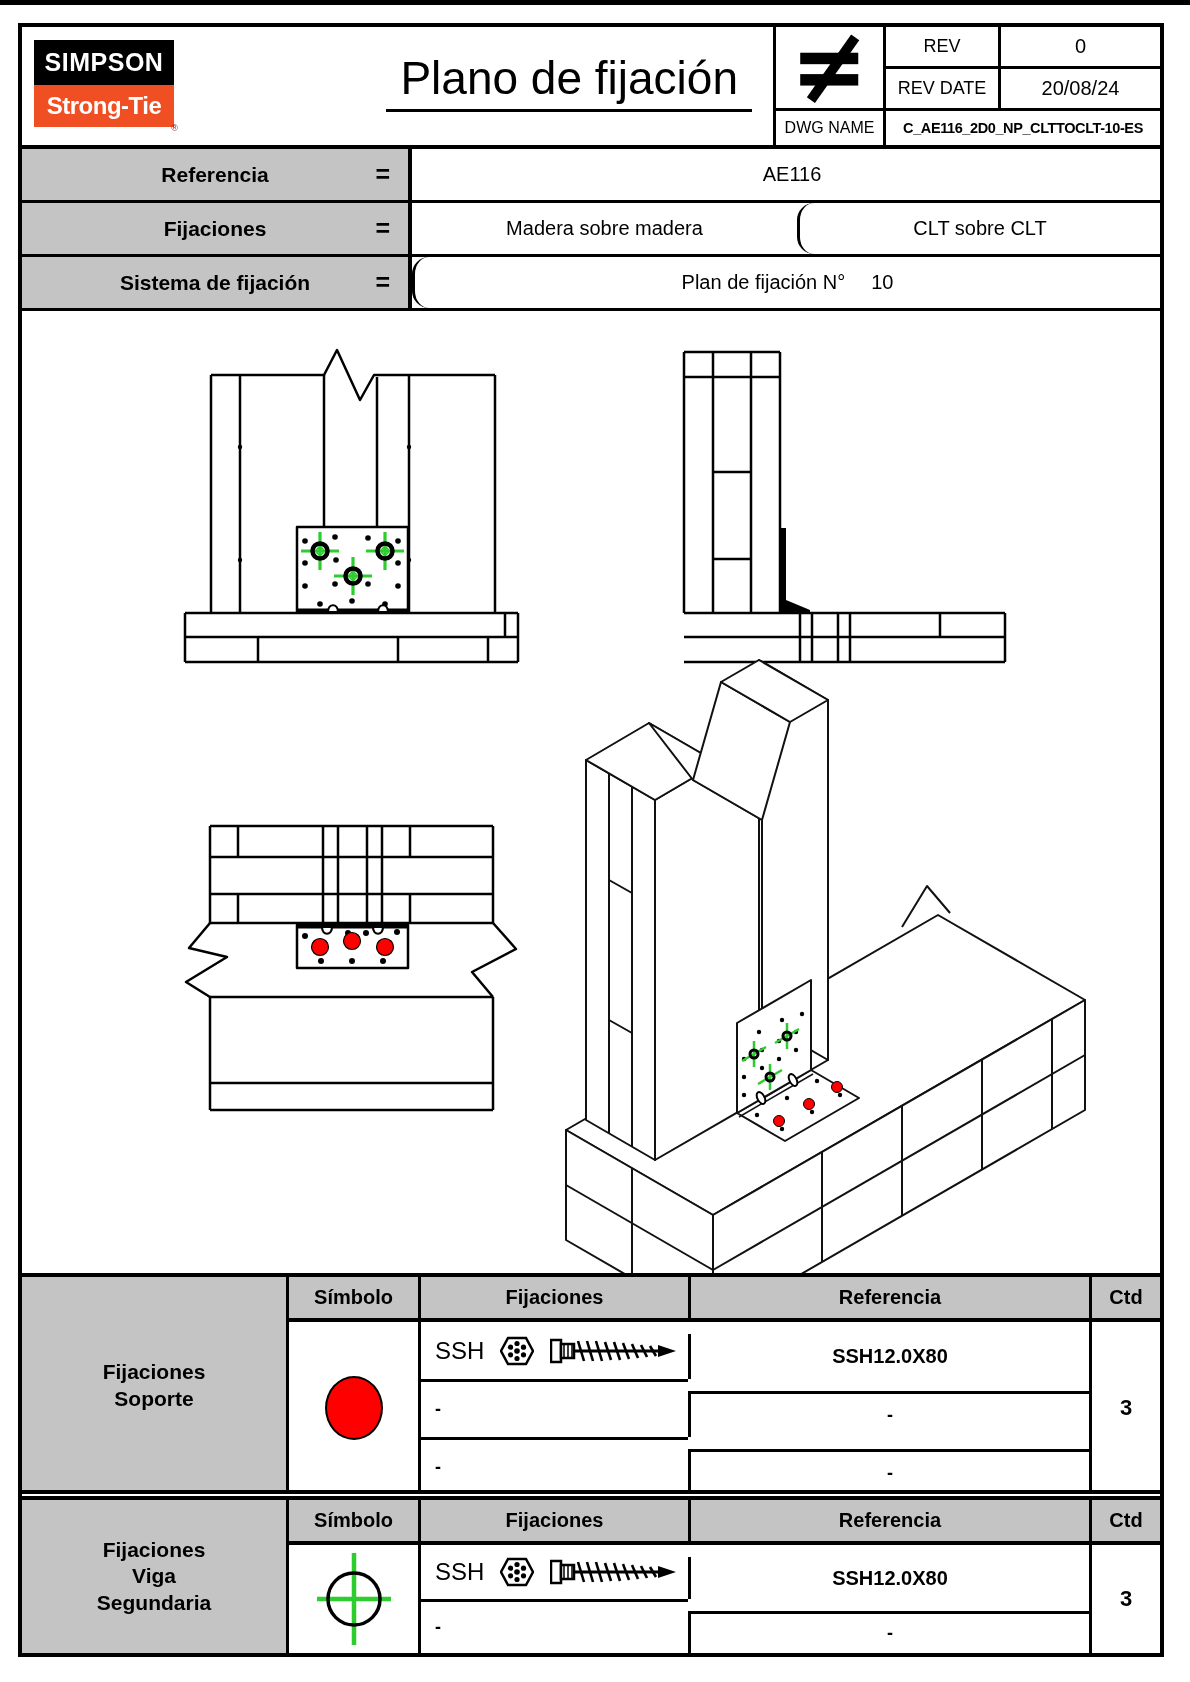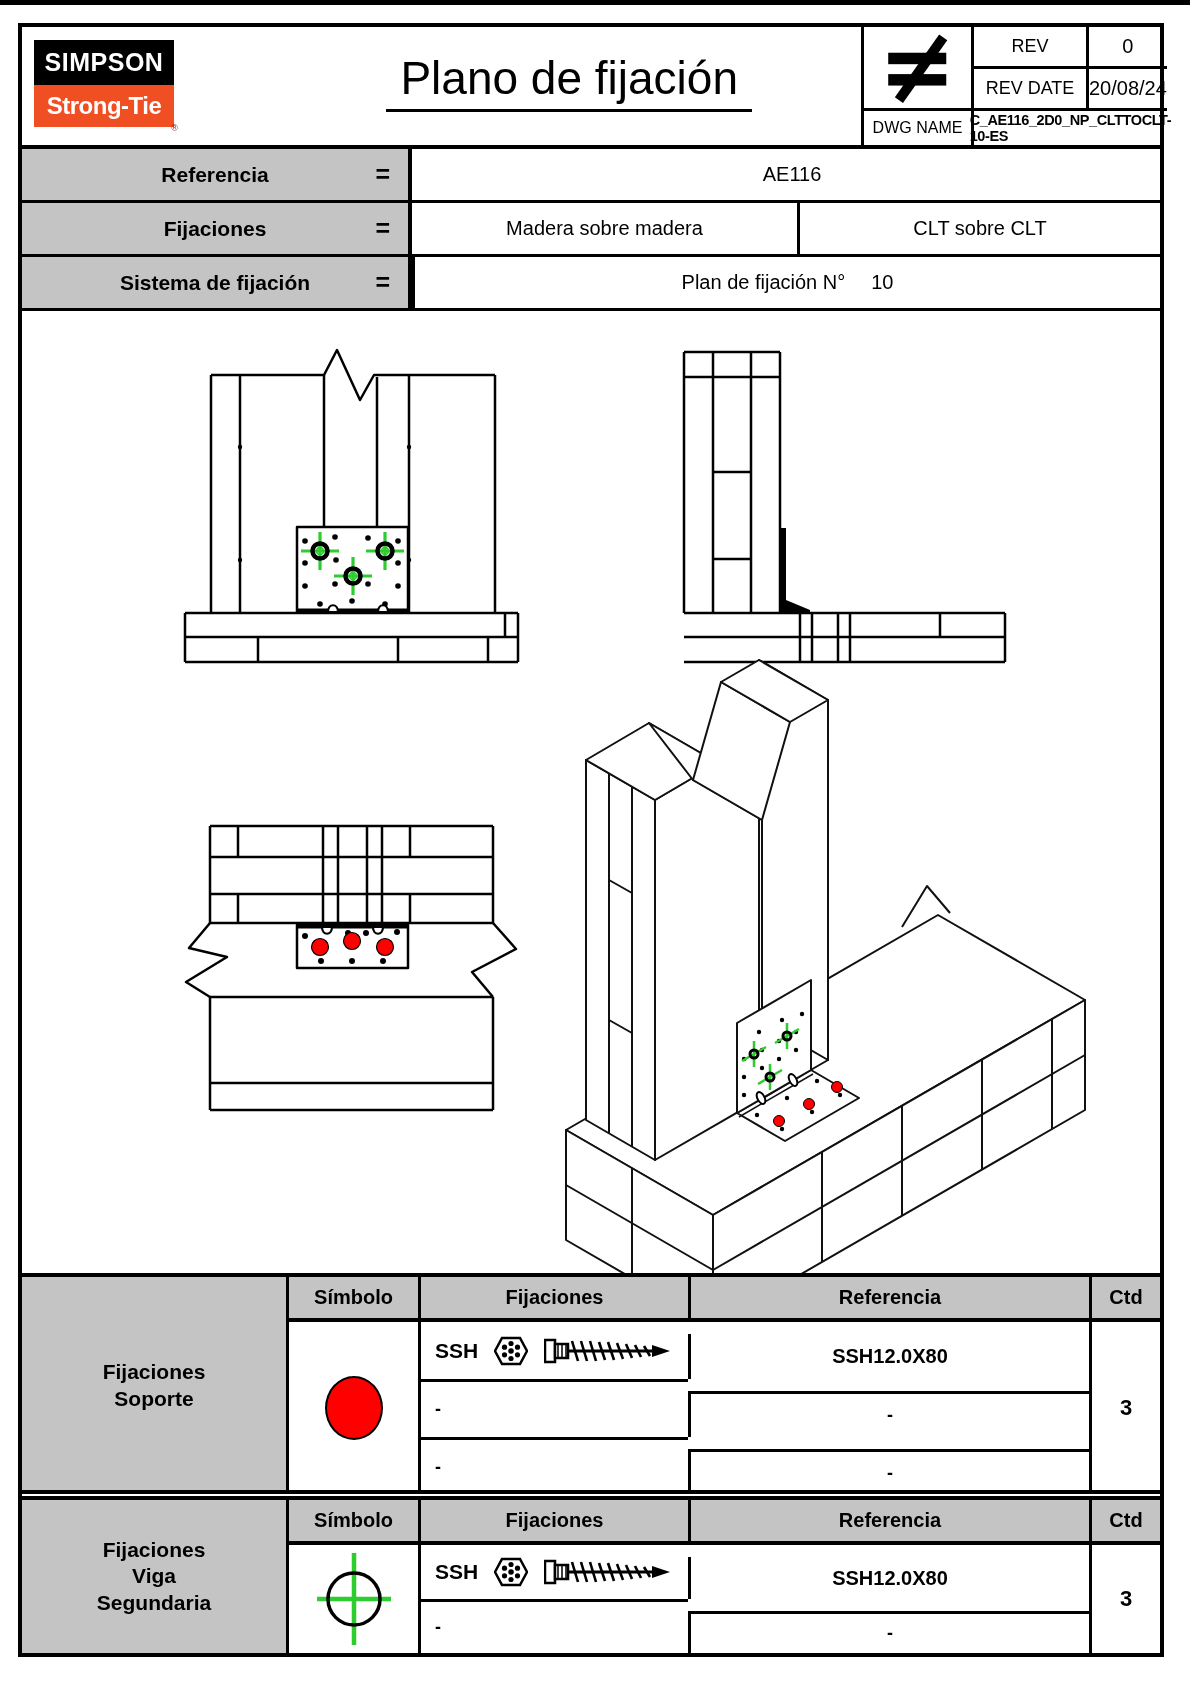--- a/index.html
+++ b/index.html
@@ -7,56 +7,56 @@
   .topbar{position:absolute;left:0;top:0;width:1190px;height:5px;background:#000;}
   .frame{position:absolute;left:18px;top:23px;width:1146px;height:1634px;border:4px solid #000;box-sizing:border-box;}
   
   .header{position:absolute;left:0;top:0;right:0;height:118px;border-bottom:4px solid #000;}
   .logo{position:absolute;left:12px;top:13px;width:140px;}
   .logo .l1{background:#000;color:#fff;font-weight:bold;font-size:25px;text-align:center;padding:8px 2px;letter-spacing:.5px;}
   .logo .l2{background:var(--logo-orange,#f04e23);color:#fff;font-weight:bold;font-size:24px;text-align:center;padding:7px 2px;letter-spacing:-.5px;}
   .logo .rmark{position:absolute;right:-4px;bottom:-6px;font-size:9px;color:#c00;}
   .title-wrap{position:absolute;left:170px;top:24px;width:560px;text-align:right;}
   .title{display:inline-block;font-size:46px;border-bottom:3px solid #000;padding:0 14px 4px 14px;}
-  .hdr-right{position:absolute;right:0;top:0;width:299px;height:118px;border-left:3px solid #000;display:grid;grid-template-columns:110px 115px 1fr;grid-template-rows:42px 42px 1fr;box-sizing:border-box;}
+  .hdr-right{position:absolute;right:0;top:0;width:387px;height:118px;border-left:3px solid #000;display:grid;grid-template-columns:110px 115px 1fr;grid-template-rows:42px 42px 1fr;box-sizing:border-box;}
   .hdr-right>div{display:flex;align-items:center;justify-content:center;box-sizing:border-box;}
   .c-sym{grid-row:1/3;grid-column:1;border-right:3px solid #000;border-bottom:3px solid #000;}
   .c-revl{grid-row:1;grid-column:2;border-right:3px solid #000;border-bottom:3px solid #000;font-size:18px;}
   .c-revv{grid-row:1;grid-column:3;border-bottom:3px solid #000;font-size:20px;}
   .c-rdl{grid-row:2;grid-column:2;border-right:3px solid #000;border-bottom:3px solid #000;font-size:18px;}
   .c-rdv{grid-row:2;grid-column:3;border-bottom:3px solid #000;font-size:20px;}
   .c-dwgl{grid-row:3;grid-column:1;border-right:3px solid #000;font-size:16px;}
   .c-dwgv{grid-row:3;grid-column:2/4;font-size:14.5px;font-weight:bold;letter-spacing:-.4px;}
   
   .info{position:absolute;left:0;right:0;top:122px;}
   .irow{display:flex;height:51px;border-bottom:3px solid #000;}
   .ilabel{flex:0 0 386px;background:var(--cell-gray,#c4c4c4);border-right:4px solid #000;position:relative;display:flex;align-items:center;justify-content:center;font-weight:bold;font-size:21px;}
   .ilabel .eq{position:absolute;right:18px;font-size:25px;font-weight:900;}
   .ivals{flex:1;display:flex;}
   .icell{display:flex;align-items:center;justify-content:center;font-size:20px;}
   .icell.full{flex:1;margin-left:12px;}
   .icell.left{flex:0 0 385px;}
-  .icell.right{flex:1;border-left:3px solid #000;gap:26px;}
+  .icell.right{flex:1;border-left:3px solid #000;gap:26px;border-radius:17px;}
   
   .drawings{position:absolute;left:0;right:0;top:284px;height:962px;overflow:hidden;}
   .drawings svg{position:absolute;left:0;top:9px;}
   
   .ltable{position:absolute;left:0;width:1138px;display:grid;grid-template-columns:264px 132px 270px 401px 71px;box-sizing:border-box;}
   .t1{top:1246px;grid-template-rows:45px 57px 58px 57px;border-top:4px solid #000;}
   .t2{top:1473px;grid-template-rows:45px 54px 54px;}
   .sep{position:absolute;left:0;top:1463px;width:1138px;height:10px;border-top:4px solid #000;border-bottom:4px solid #000;box-sizing:border-box;}
   .ltable>div{box-sizing:border-box;display:flex;align-items:center;justify-content:center;}
   .glabel{background:var(--cell-gray,#c4c4c4);flex-direction:column;font-weight:bold;font-size:21px;line-height:1.25;}
   .t1 .glabel{grid-row:1/5;grid-column:1;}
   .t2 .glabel{grid-row:1/4;grid-column:1;}
   .hcell{background:var(--cell-gray,#c4c4c4);font-weight:bold;font-size:20px;border-left:3px solid #000;border-bottom:4px solid #000;}
   .symcell{border-left:3px solid #000;}
   .t1 .symcell{grid-row:2/5;grid-column:2;}
   .t2 .symcell{grid-row:2/4;grid-column:2;}
-  .fcell{border-left:3px solid #000;justify-content:flex-start !important;padding-left:14px;gap:16px;font-weight:bold;font-size:21px;}
+  .fcell{border-left:3px solid #000;justify-content:flex-start !important;padding-left:14px;gap:16px;font-weight:normal;font-size:24px;}
   .rcell{border-left:3px solid #000;font-weight:bold;font-size:20px;margin-top:12px;}
   .qcell{border-left:3px solid #000;font-weight:bold;font-size:22px;}
   .t1 .qcell{grid-row:2/5;grid-column:5;}
   .t2 .qcell{grid-row:2/4;grid-column:5;}
   .bt{border-top:3px solid #000;}
   .dash{font-size:18px;font-weight:bold;}
   .redcircle{width:54px;height:60px;border-radius:50%;background:var(--accent-red,#f00);border:2.5px solid #000;}
 </style>
 </head>
 <body>

